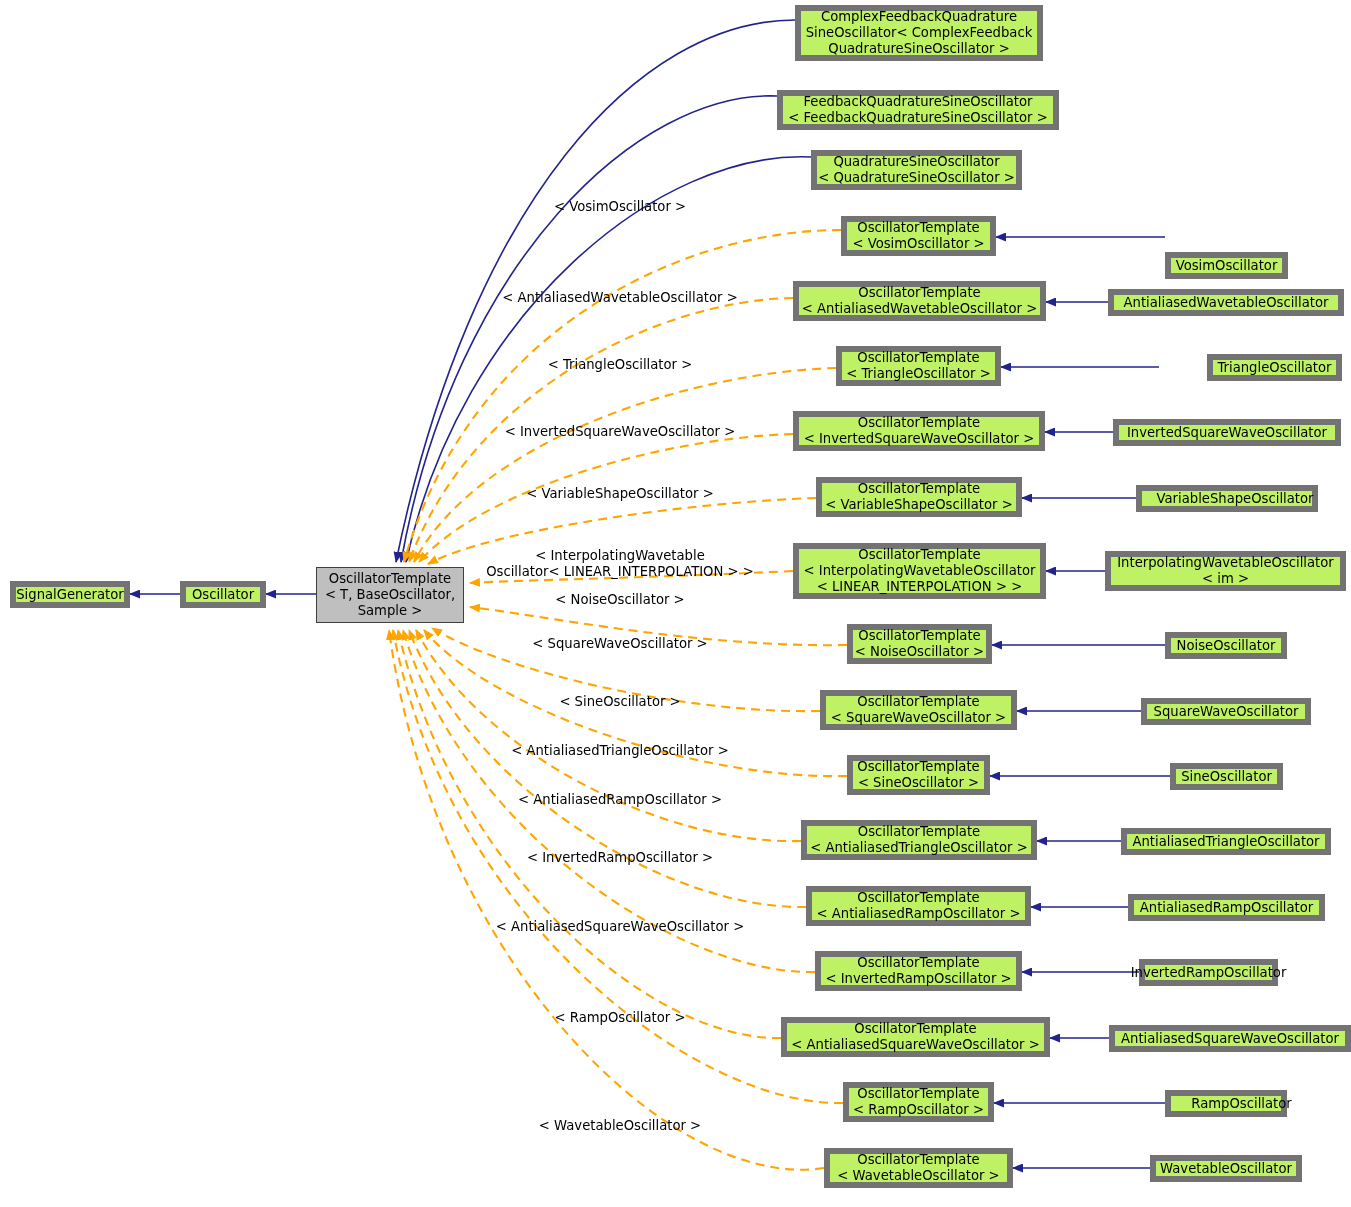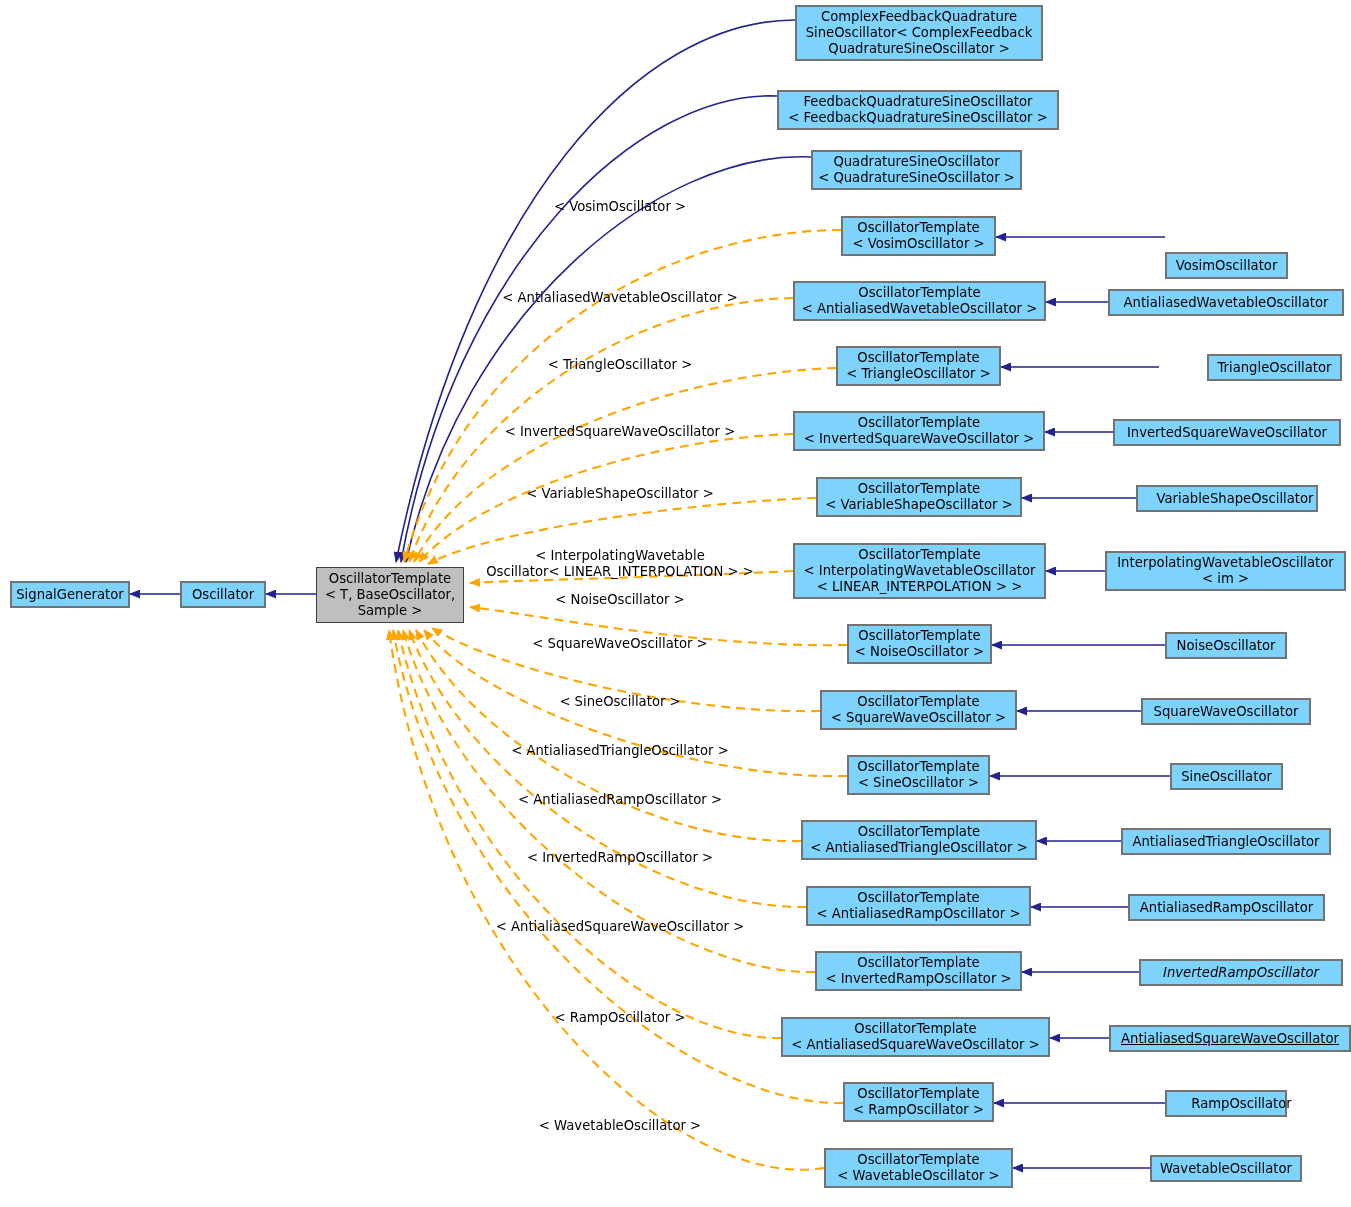--- a/index.html
+++ b/index.html
@@ -21,22 +21,22 @@
     position: absolute;
     left: 0;
     top: 0;
     width: 1351px;
     height: 1207px;
     pointer-events: none;
   }
   .node {
     position: absolute;
     box-sizing: border-box;
-    border: 2px solid #737373;
-    background: #7dd3fc;
+    border: 6px solid #737373;
+    background: #bef264;
     color: #000000;
     font-size: 13.2px;
     line-height: 15.8px;
     text-align: center;
     display: flex;
     align-items: center;
     justify-content: center;
     white-space: pre;
     z-index: 5;
   }
@@ -161,22 +161,22 @@
       <div class="node" style="left: 1159px; top: 354px; width: 135px; height: 27px; margin-left: 48px;">TriangleOscillator</div>
       <div class="node" style="left: 1113px; top: 419px; width: 228px; height: 27px;">InvertedSquareWaveOscillator</div>
       <div class="node" style="left: 1136px; top: 485px; width: 182px; height: 27px; padding-left: 16px;">VariableShapeOscillator</div>
       <div class="node" style="left: 1105px; top: 551px; width: 241px; height: 40px;">InterpolatingWavetableOscillator
 &lt; im &gt;</div>
       <div class="node" style="left: 1165px; top: 632px; width: 122px; height: 27px;">NoiseOscillator</div>
       <div class="node" style="left: 1141px; top: 698px; width: 170px; height: 27px;">SquareWaveOscillator</div>
       <div class="node" style="left: 1170px; top: 763px; width: 113px; height: 27px;">SineOscillator</div>
       <div class="node" style="left: 1121px; top: 828px; width: 210px; height: 27px;">AntialiasedTriangleOscillator</div>
       <div class="node" style="left: 1128px; top: 894px; width: 197px; height: 27px;">AntialiasedRampOscillator</div>
-      <div class="node" style="left: 1139px; top: 959px; width: 204px; height: 27px; font-style: italic;">InvertedRampOscillator</div>
-      <div class="node" style="left: 1109px; top: 1025px; width: 242px; height: 27px; text-decoration: underline;">AntialiasedSquareWaveOscillator</div>
+      <div class="node" style="left: 1139px; top: 959px; width: 139px; height: 27px;">InvertedRampOscillator</div>
+      <div class="node" style="left: 1109px; top: 1025px; width: 242px; height: 27px;">AntialiasedSquareWaveOscillator</div>
       <div class="node" style="left: 1165px; top: 1090px; width: 122px; height: 27px; padding-left: 31px;">RampOscillator</div>
       <div class="node" style="left: 1150px; top: 1155px; width: 152px; height: 27px;">WavetableOscillator</div>
     </div>
   <div id="labels-layer">
       <div class="edge-label" style="left: 620px; top: 199px;">&lt; VosimOscillator &gt;</div>
       <div class="edge-label" style="left: 620px; top: 290px;">&lt; AntialiasedWavetableOscillator &gt;</div>
       <div class="edge-label" style="left: 620px; top: 357px;">&lt; TriangleOscillator &gt;</div>
       <div class="edge-label" style="left: 620px; top: 424px;">&lt; InvertedSquareWaveOscillator &gt;</div>
       <div class="edge-label" style="left: 620px; top: 486px;">&lt; VariableShapeOscillator &gt;</div>
       <div class="edge-label" style="left: 620px; top: 548px;">&lt; InterpolatingWavetable

